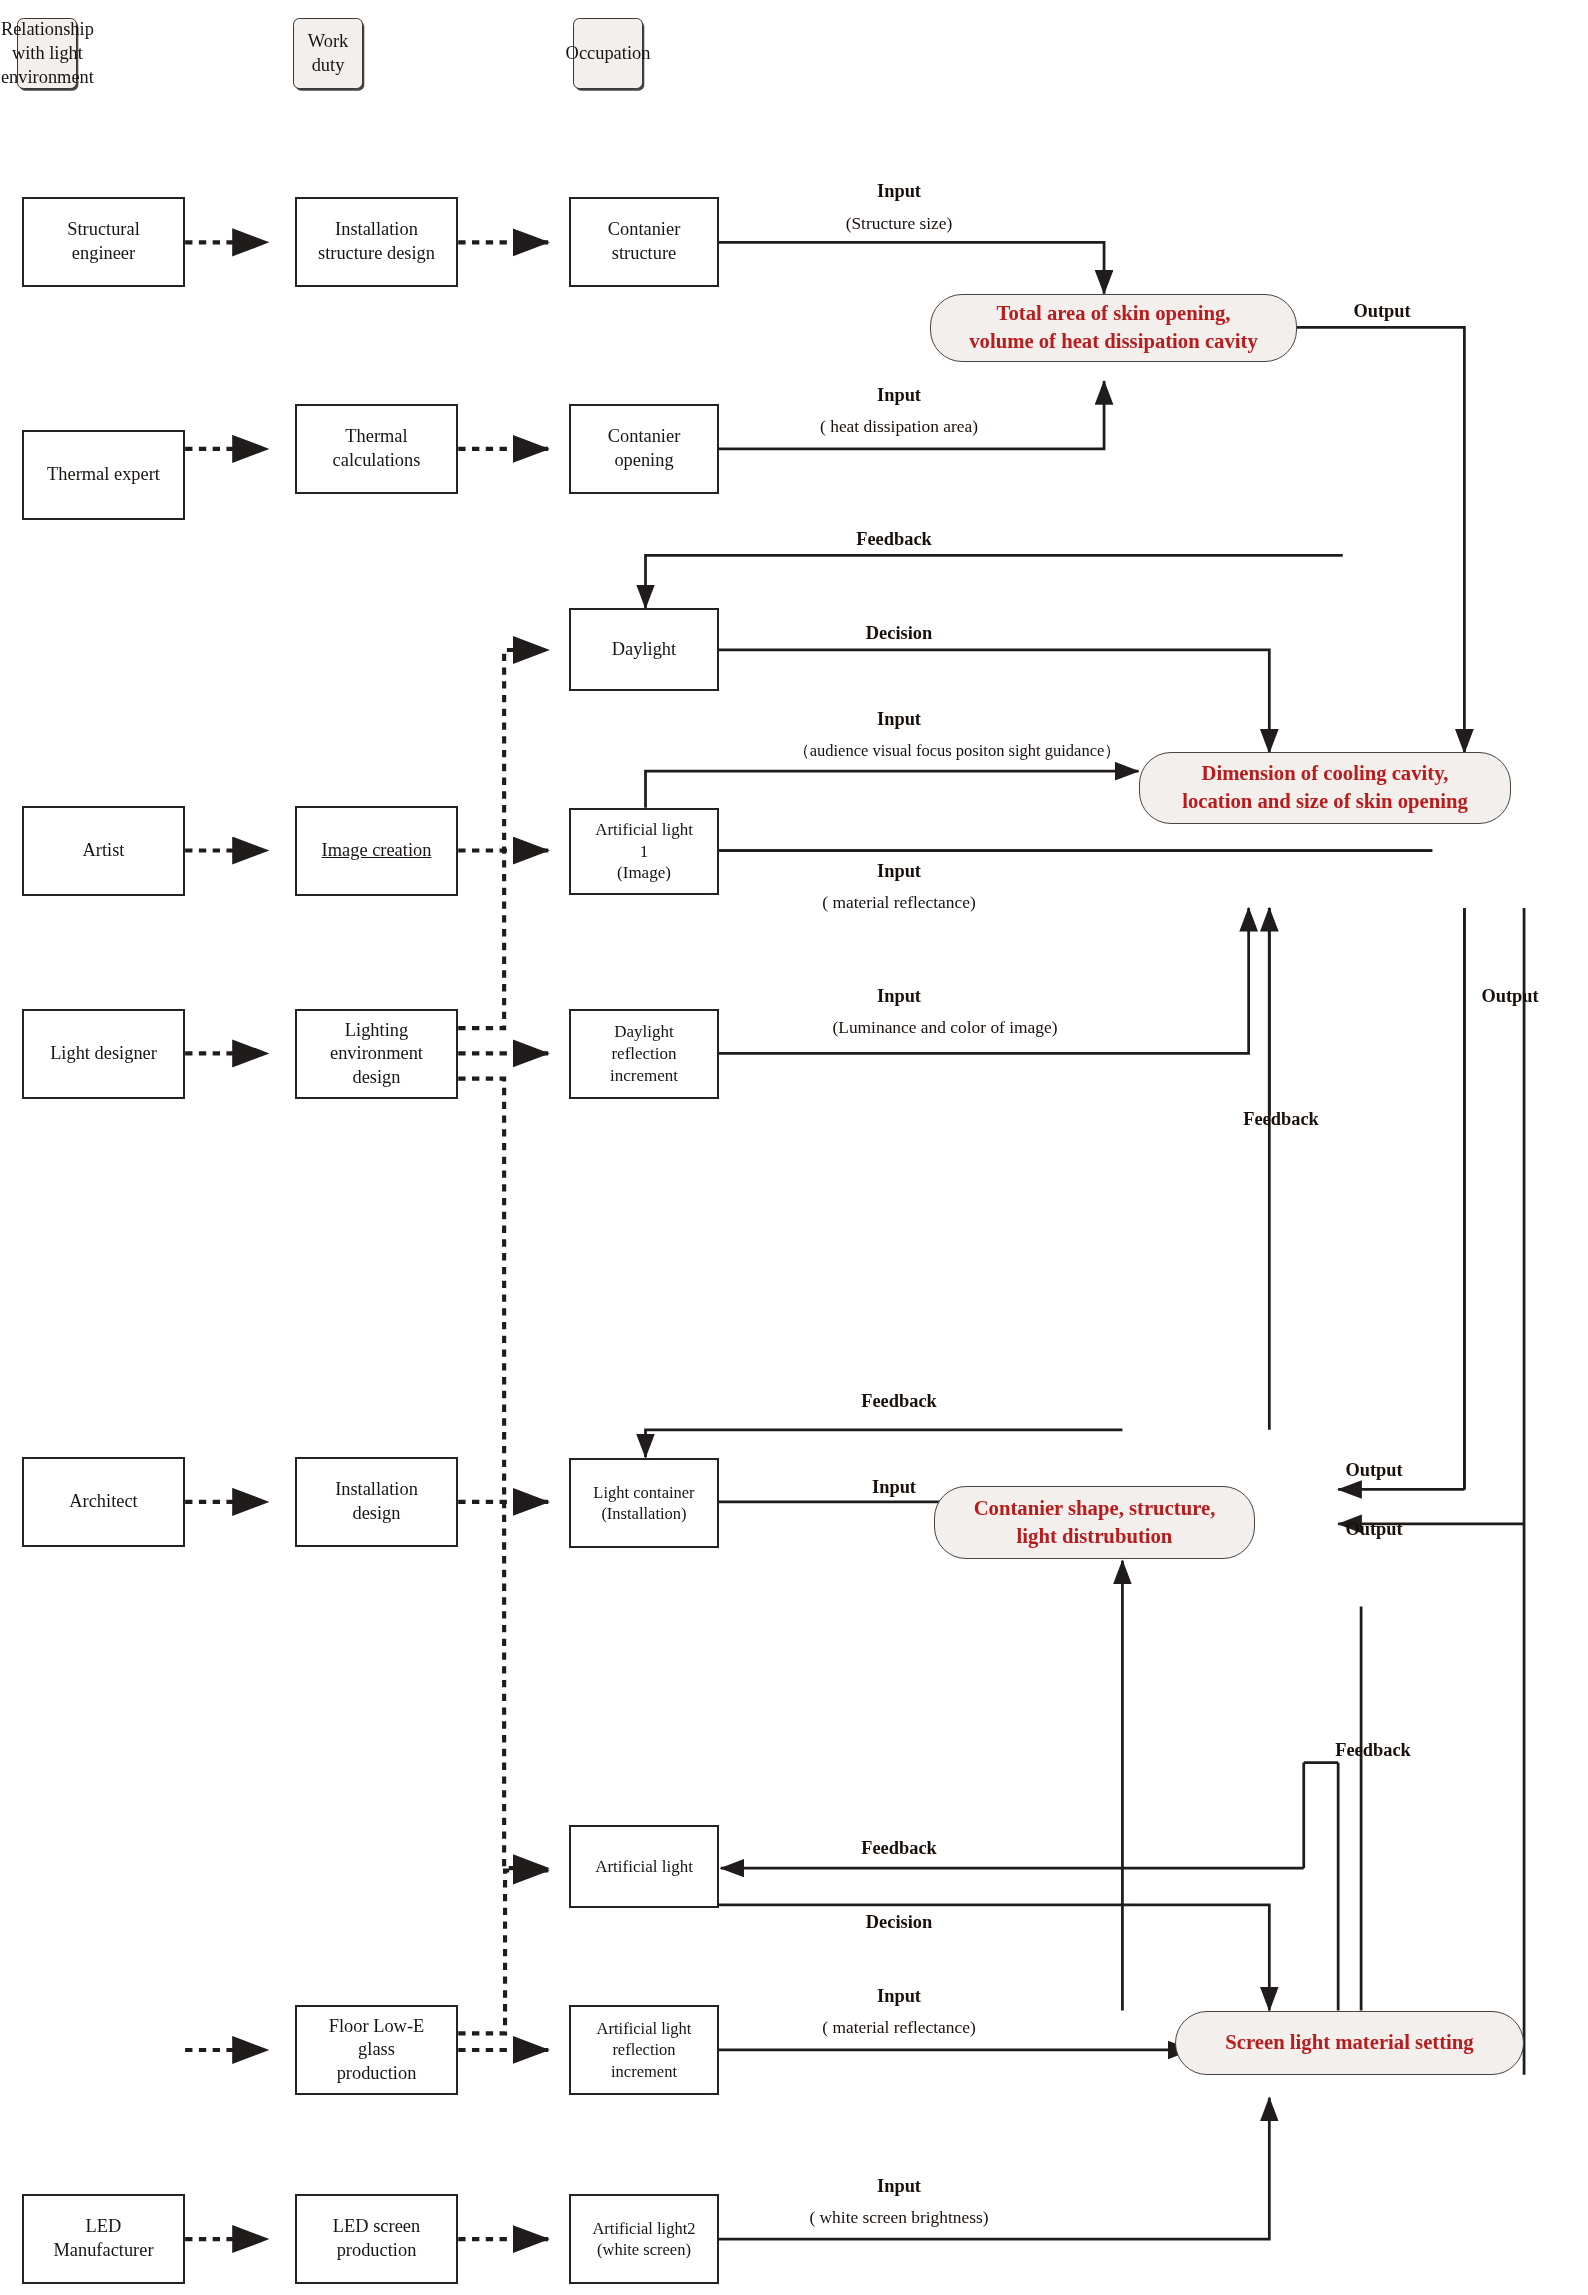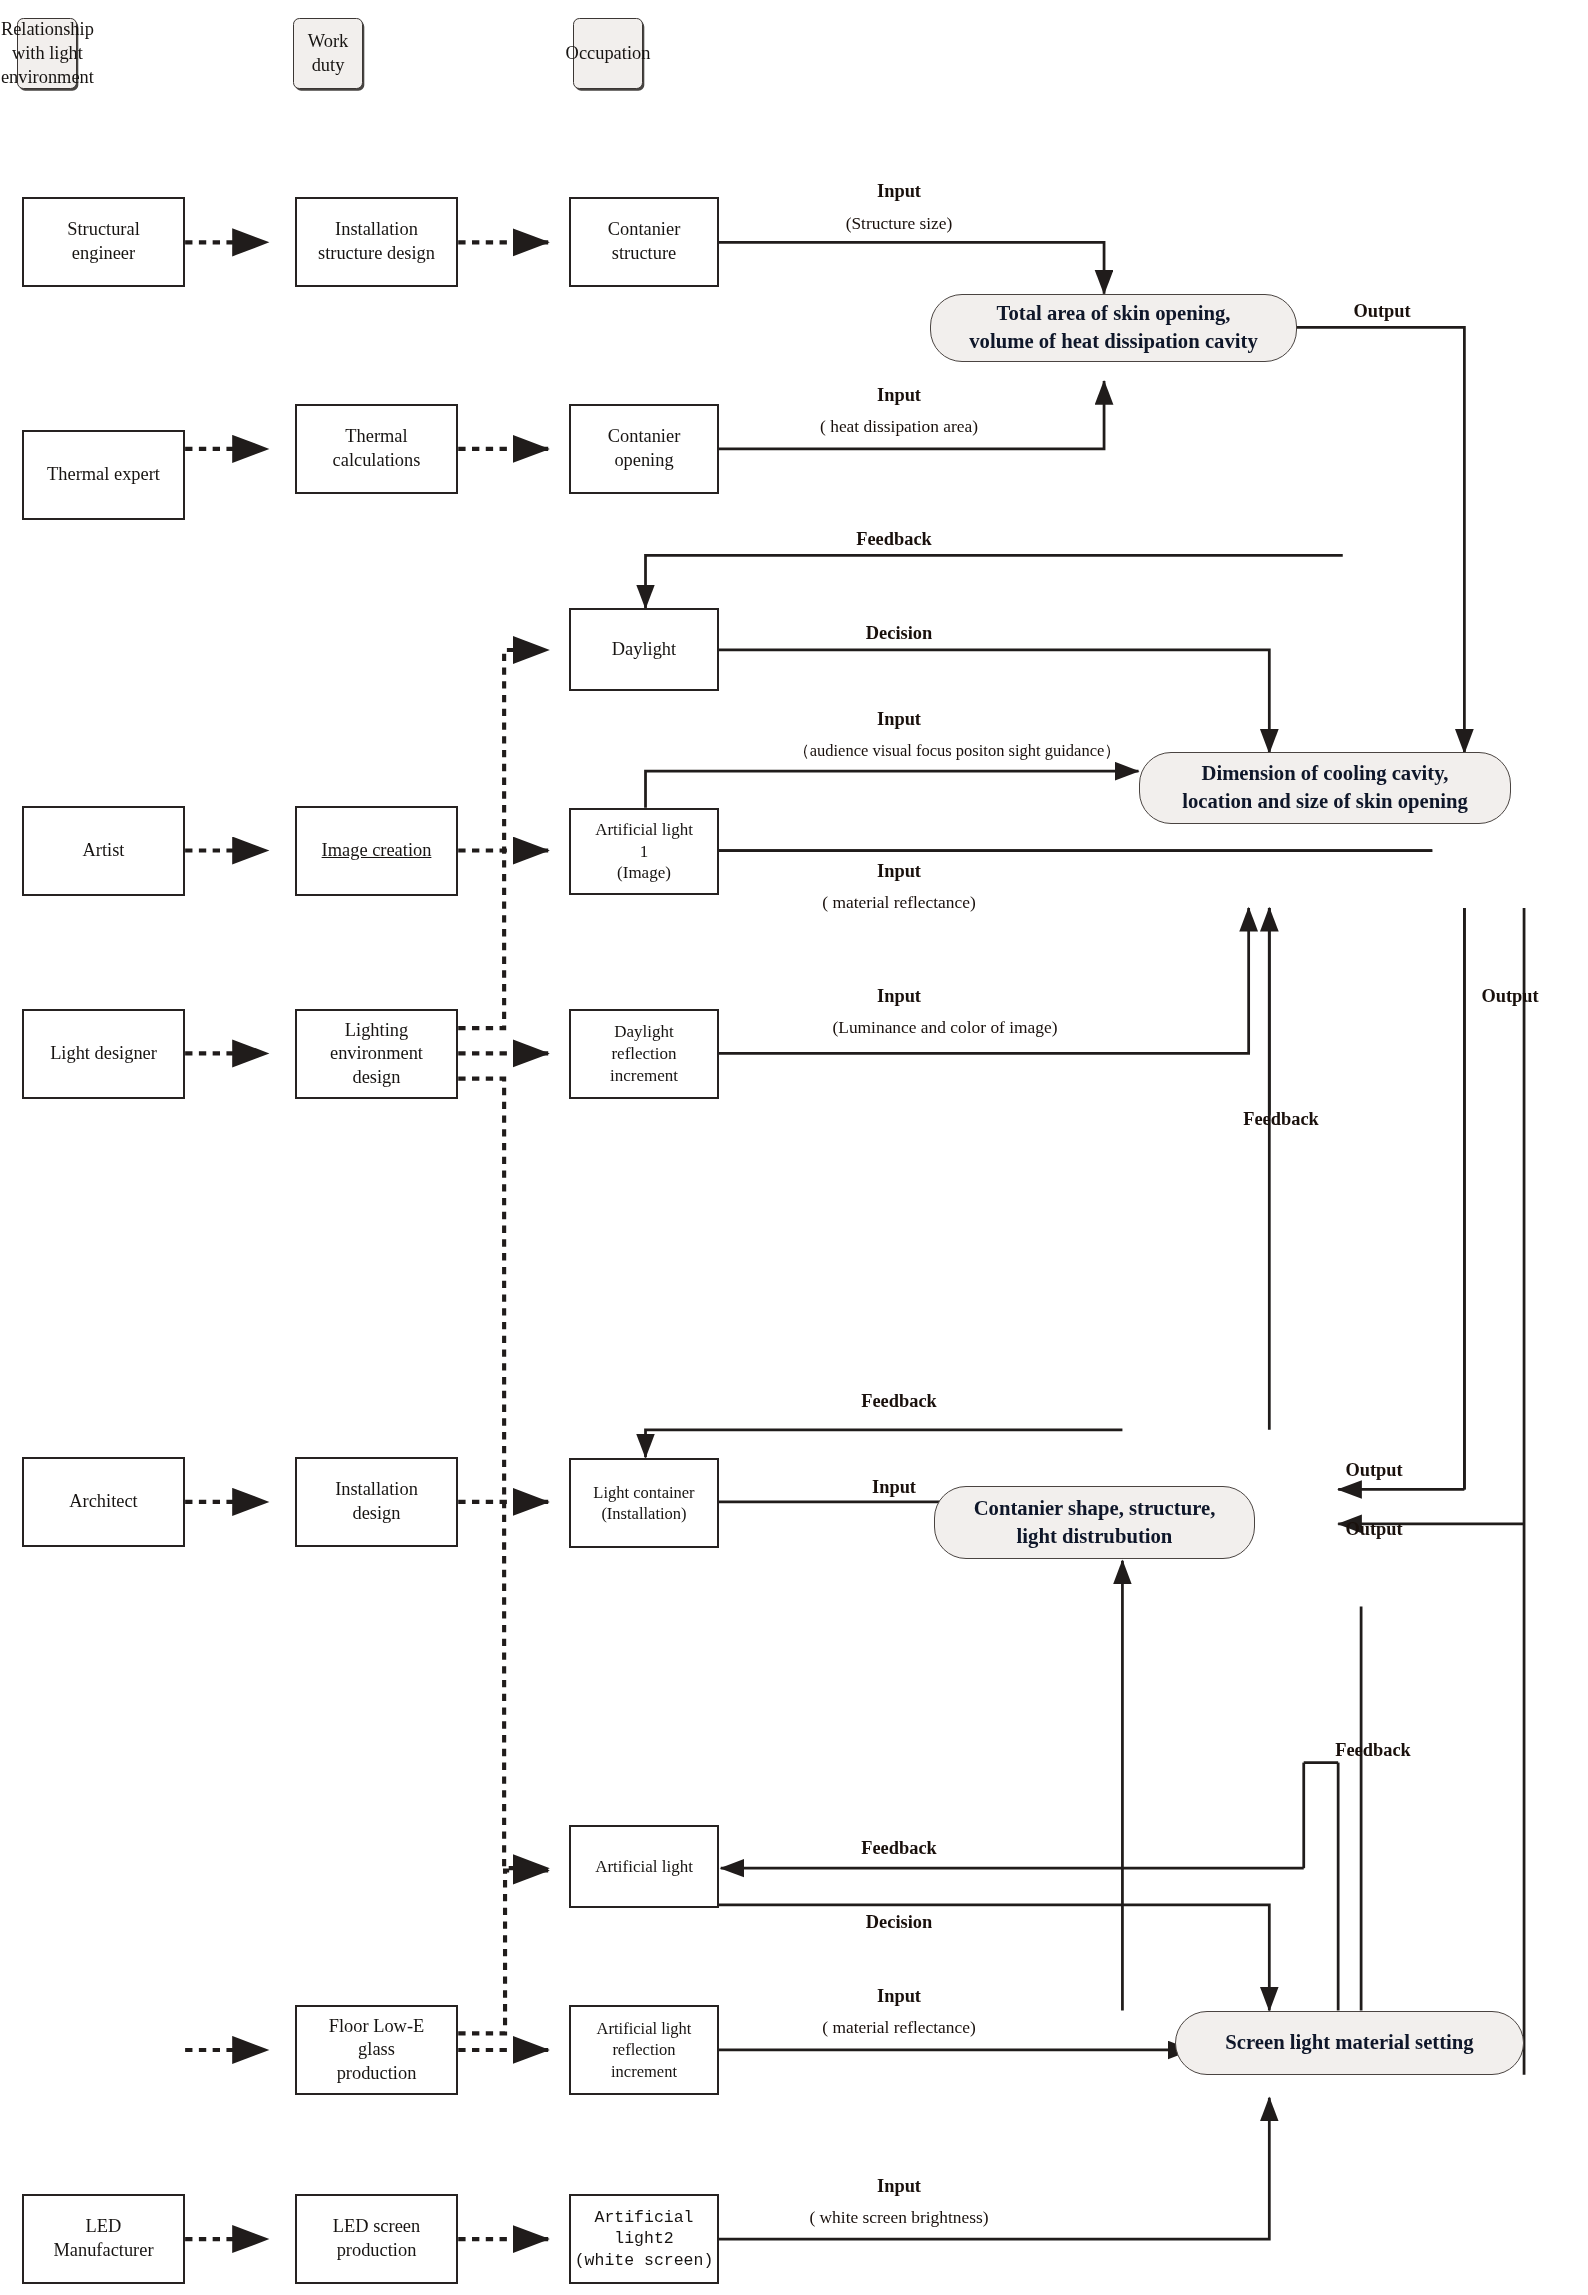--- a/index.html
+++ b/index.html
@@ -3,21 +3,21 @@
 <meta charset="utf-8">
 <style>
   html,body{margin:0;padding:0;background:#ffffff;}
   body{font-family:"Liberation Serif", serif;}
   #stage{position:relative;width:1588px;height:2307px;background:#fff;overflow:hidden;}
   svg{position:absolute;left:0;top:0;width:1588px;height:2307px;}
   .node{position:absolute;box-sizing:border-box;display:flex;align-items:center;justify-content:center;text-align:center;}
   .rect{border:2.3px solid #262221;background:#fff;font-size:18.4px;line-height:1.28;color:#171412;}
   .legend{border:1.8px solid #3b3634;background:#f2efed;border-radius:6.4px;font-size:18.4px;line-height:1.3;color:#171412;
           box-shadow:1.8px 2.3px 0 -0.5px rgba(40,36,34,.85);}
-  .pill{background:#f2efed;border:1.4px solid #4a4441;border-radius:32px;font-weight:bold;font-size:20.7px;line-height:1.34;color:#0f172a;}
+  .pill{background:#f2efed;border:1.4px solid #4a4441;border-radius:32px;font-weight:bold;font-size:20.7px;line-height:1.34;color:#b91c1c;}
   .lbl{position:absolute;font-size:17.4px;color:#19100c;white-space:nowrap;}
   .lbl.bold{font-weight:bold;font-size:18.4px;}
   .lbl.ctr{transform:translateX(-50%);text-align:center;}
 </style>
 </head>
 <body>
 
 <div id="stage">
 
   <svg viewBox="0 0 3459 5026">
@@ -200,21 +200,21 @@
 (Installation)</span>
     </div>
   <div class="node rect" style="left:569px;top:1825px;width:150px;height:83px;">
     <span style="white-space:pre-line;font-size:17px;">Artificial light</span>
     </div>
   <div class="node rect" style="left:569px;top:2005px;width:150px;height:90px;">
     <span style="white-space:pre-line;font-size:16.5px;">Artificial light
 reflection
 increment</span>
     </div>
-  <div class="node rect" style="left:569px;top:2194px;width:150px;height:90px;font-family:Liberation Mono, monospace;">
+  <div class="node rect" style="left:569px;top:2194px;width:150px;height:90px;">
     <span style="white-space:pre-line;font-size:16.5px;">Artificial light2
 (white screen)</span>
     </div>
 
   <div class="node pill" style="left:930px;top:294px;width:367px;height:68px;">
     <span style="white-space:pre-line">Total area of skin opening,
 volume of heat dissipation cavity</span>
     </div>
 
   <div class="node pill" style="left:1139px;top:752px;width:372px;height:72px;">

